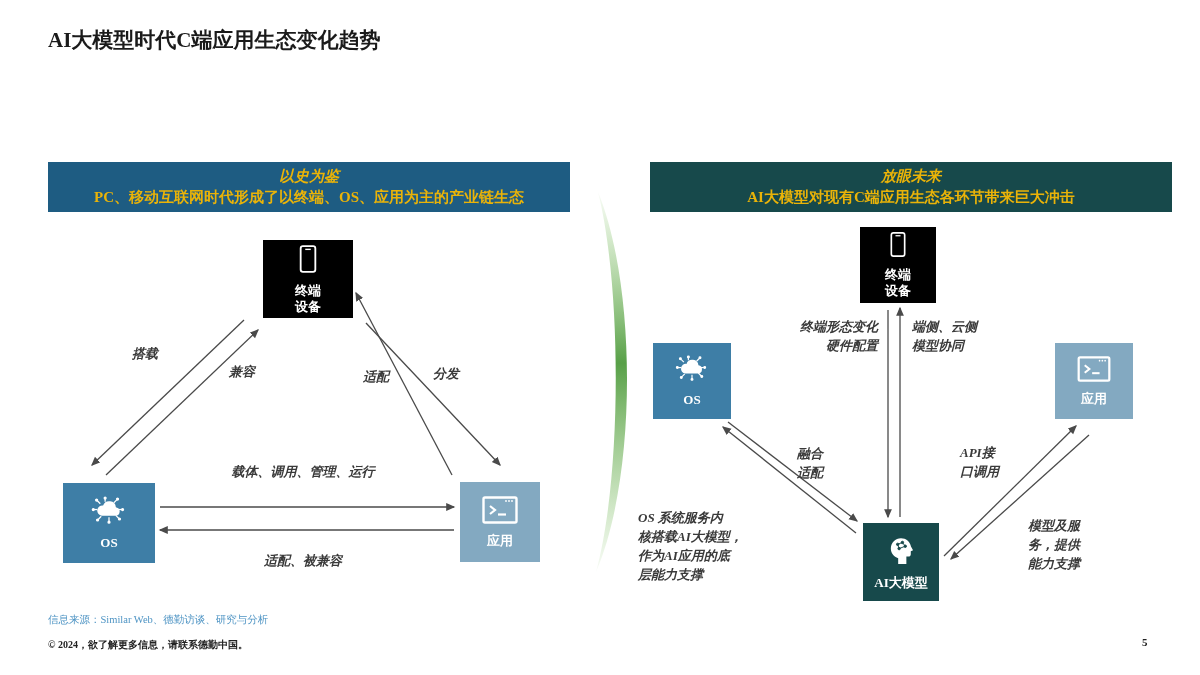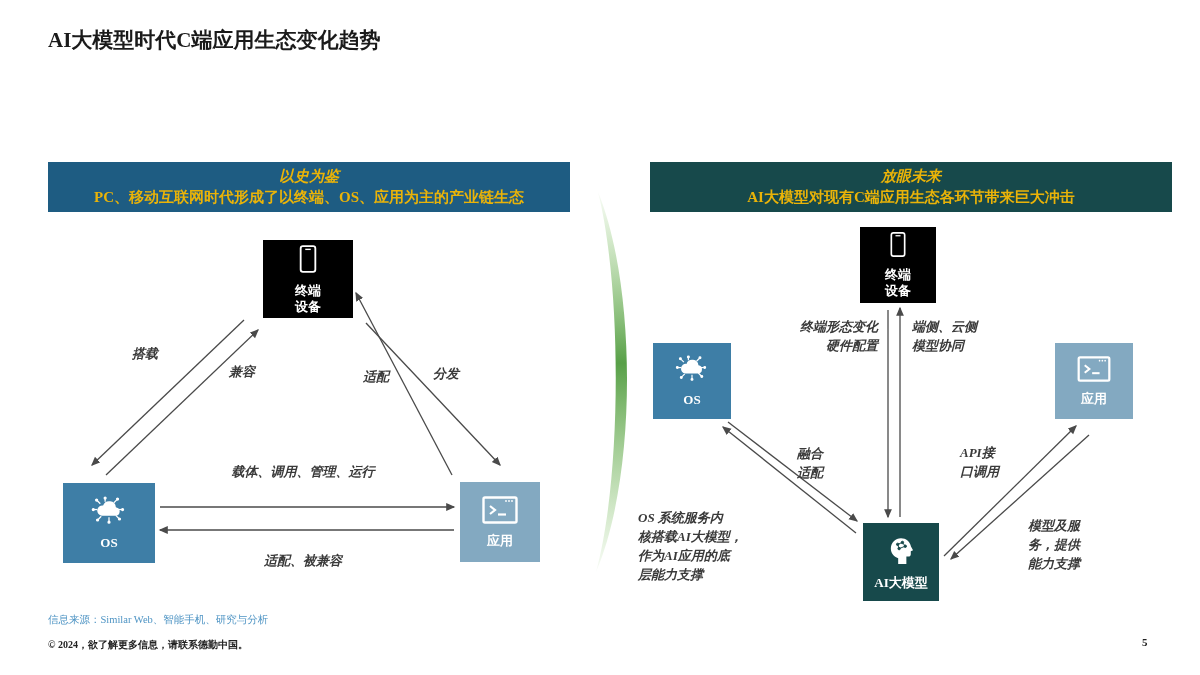--- a/index.html
+++ b/index.html
@@ -240,17 +240,17 @@
 口调用</div>
     <div class="note" style="left:8px;top:288px;width:160px;">OS 系统服务内
 核搭载AI大模型，
 作为AI应用的底
 层能力支撑</div>
     <div class="note" style="left:398px;top:296px;width:110px;">模型及服
 务，提供
 能力支撑</div>
   </div>
 
-  <div class="footer-source">信息来源：Similar Web、智能手机、研究与分析</div>
+  <div class="footer-source">信息来源：Similar Web、德勤访谈、研究与分析</div>
   <div class="footer-copy">© 2024，欲了解更多信息，请联系德勤中国。</div>
   <div class="page-num">5</div>
 
 </div>
 
 </body></html>

